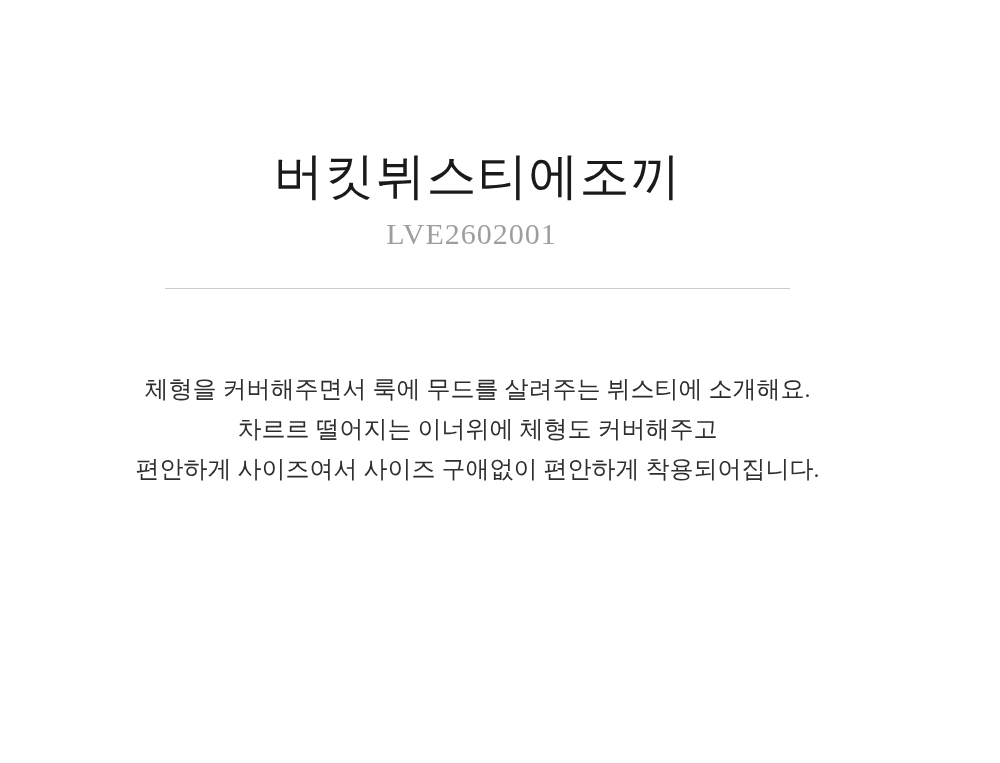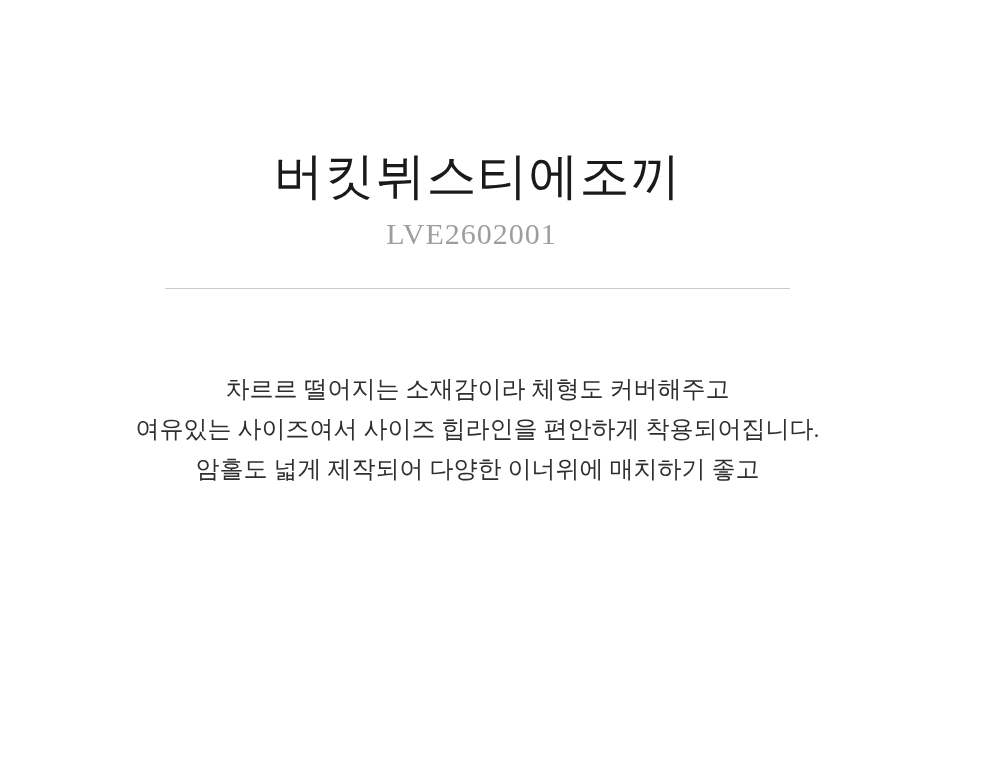--- a/index.html
+++ b/index.html
@@ -58,18 +58,18 @@
 
 <div class="product-detail">
 
   <h1 class="product-title">버킷뷔스티에조끼</h1>
 
   <p class="product-code">LVE2602001</p>
 
   <hr class="divider">
 
   <div class="description">
-    <p class="description-line">차르르 떨어지는 소재감이라 체형도 커버해주고</p>
-    <p class="description-line">여유있는 사이즈여서 사이즈 힙라인을 편안하게 착용되어집니다.</p>
-    <p class="description-line">암홀도 넓게 제작되어 다양한 이너위에 매치하기 좋고</p>
+    <p class="description-line">체형을 커버해주면서 룩에 무드를 살려주는 뷔스티에 소개해요.</p>
+    <p class="description-line">차르르 떨어지는 이너위에 체형도 커버해주고</p>
+    <p class="description-line">편안하게 사이즈여서 사이즈 구애없이 편안하게 착용되어집니다.</p>
   </div>
 
 </div>
 
 </body></html>

